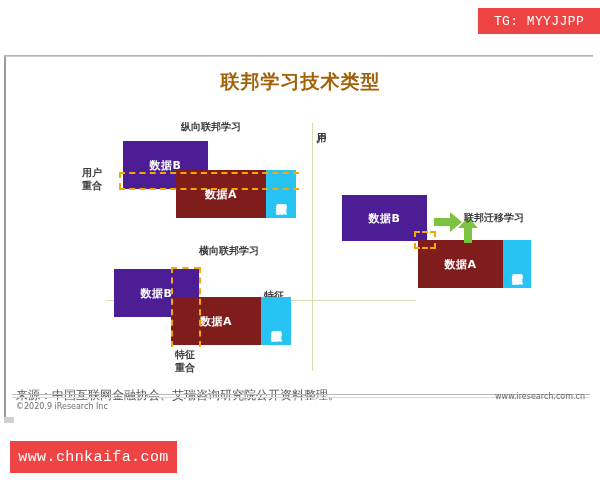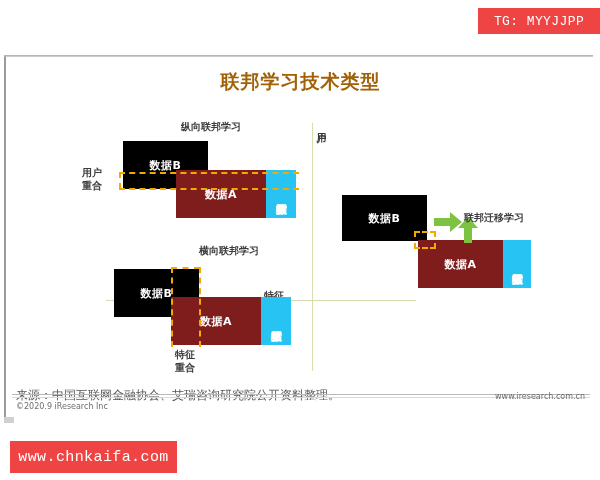--- a/index.html
+++ b/index.html
@@ -106,21 +106,21 @@
     box-sizing: border-box;
     display: flex;
     align-items: center;
     justify-content: center;
     color: #ffffff;
     font-size: 11px;
     font-weight: bold;
     letter-spacing: .5px;
     white-space: nowrap;
   }
-  .box.b     { background: #000000; }   
+  .box.b     { background: #4c1d95; }   
   .box.a     { background: #7f1d1d; }   
   .box.label { background: #27c3f3; }   
 
   .vert-text {
     writing-mode: vertical-rl;
     text-orientation: upright;
     letter-spacing: 0px;
     line-height: 1;
   }
 

